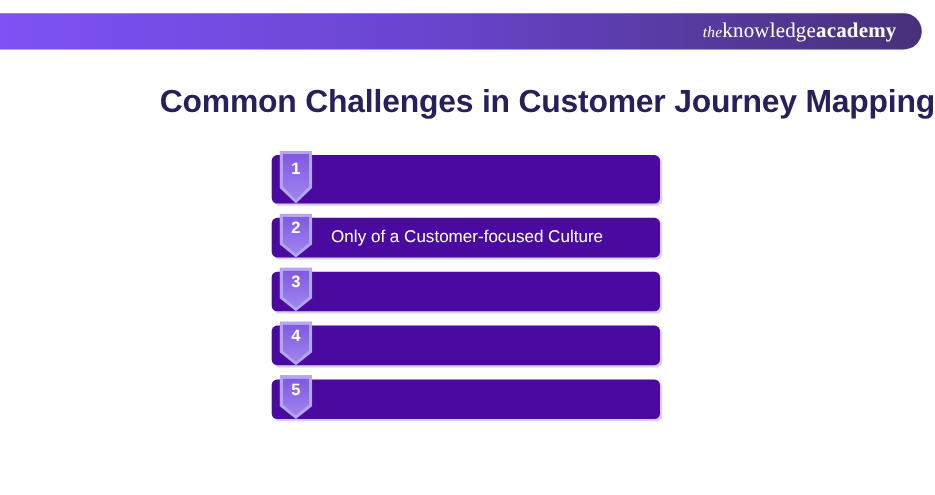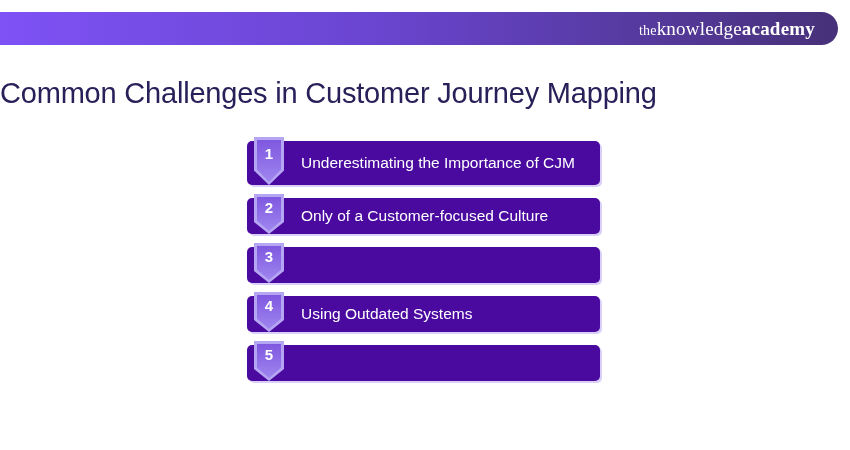--- a/index.html
+++ b/index.html
@@ -13,26 +13,26 @@
     position:absolute;top:12px;left:0;width:838px;height:33px;
     border-radius:0 17px 17px 0;
     background:linear-gradient(90deg,var(--banner-start,#7e52f5) 0%,#6a45d0 45%,var(--banner-end,#473179) 100%);
     display:flex;align-items:center;justify-content:flex-end;
     padding-right:23px;box-sizing:border-box;
   }
   .logo{
     font-family:"Liberation Serif",serif;color:#ffffff;font-size:19px;
     letter-spacing:.2px;white-space:nowrap;line-height:1;
   }
-  .logo .the{font-size:14px;}
+  .logo .the{font-style:italic;font-size:14px;}
   .logo .academy{font-weight:bold;}
   
   .title{
     position:absolute;top:74px;left:0;width:100%;height:38px;line-height:38px;
-    text-align:left;font-size:29px;font-weight:normal;
+    text-align:right;font-size:29px;font-weight:bold;
     color:var(--title-text,#272059);letter-spacing:-.2px;
   }
   
   .list{position:absolute;left:247px;top:141px;width:353px;}
   .item{
     position:relative;width:353px;height:36px;margin-bottom:13px;
     background:var(--bar-bg,#4a0a9f);border-radius:5px;
     display:flex;align-items:center;
     box-shadow:2px 2px 0 rgba(185,168,243,.55);
   }
@@ -66,21 +66,20 @@
 
 <div class="title">Common Challenges in Customer Journey Mapping</div>
 
 <div class="list">
 
   <div class="item tall">
     <div class="badge">
       <div class="badge-inner"></div>
       <div class="badge-num">1</div>
     </div>
-    <div class="label">Underestimating the Importance of CJM</div>
   </div>
 
   <div class="item">
     <div class="badge">
       <div class="badge-inner"></div>
       <div class="badge-num">2</div>
     </div>
     <div class="label">Only of a Customer-focused Culture</div>
   </div>
 
@@ -89,21 +88,20 @@
       <div class="badge-inner"></div>
       <div class="badge-num">3</div>
     </div>
   </div>
 
   <div class="item">
     <div class="badge">
       <div class="badge-inner"></div>
       <div class="badge-num">4</div>
     </div>
-    <div class="label">Using Outdated Systems</div>
   </div>
 
   <div class="item">
     <div class="badge">
       <div class="badge-inner"></div>
       <div class="badge-num">5</div>
     </div>
   </div>
 
 </div>

